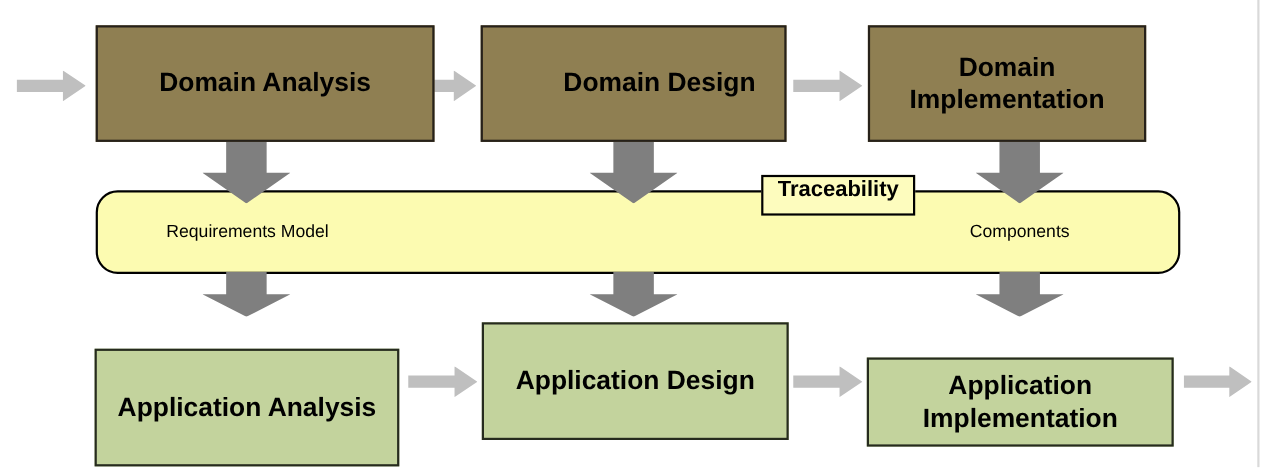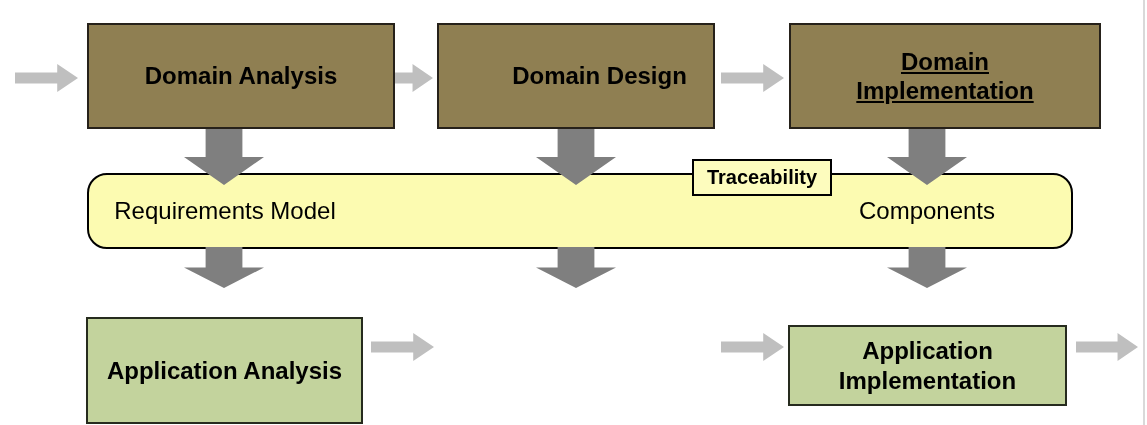--- a/index.html
+++ b/index.html
@@ -34,21 +34,21 @@
   .domain-box {
     background: var(--domain-box-fill);
     border: 2.5px solid var(--domain-box-border);
   }
   .app-box {
     background: var(--app-box-fill);
     border: 2.5px solid var(--app-box-border);
   }
   .box-1 { left: 87px;  top: 23px;  width: 308px; height: 106px; }
   .box-2 { left: 437px; top: 23px;  width: 278px; height: 106px; padding-left: 47px; }
-  .box-3 { left: 789px; top: 23px;  width: 312px; height: 106px; text-decoration: underline; }
+  .box-3 { left: 789px; top: 23px;  width: 253px; height: 106px; }
   .box-4 { left: 86px;  top: 293px; width: 277px; height: 107px; margin-top: 24px; }
   .box-5 { left: 438px; top: 293px; width: 279px; height: 107px; }
   .box-6 { left: 788px; top: 293px; width: 279px; height: 81px; margin-top: 32px; }
 
   
   .band {
     position: absolute;
     left: 87px; top: 173px; width: 986px; height: 76px;
     box-sizing: border-box;
     background: var(--band-fill);
@@ -57,36 +57,35 @@
     z-index: 1;
   }
   .band-item {
     position: absolute;
     top: 173px;
     height: 76px;
     width: 320px;
     display: flex;
     align-items: center;
     justify-content: center;
-    font-size: 24px;
+    font-size: 16px;
     color: var(--text);
     z-index: 2;
   }
   .band-item-1 { left: 65px;  }
   .band-item-2 { left: 416px; }
   .band-item-3 { left: 767px; text-align: right; }
 
   .trace-tag {
     position: absolute;
     left: 692px; top: 159px; width: 140px; height: 37px;
     box-sizing: border-box;
     background: var(--label-fill);
     border: 2.5px solid var(--label-border);
     display: flex;
-    align-items: center;
     justify-content: center;
     font-weight: bold;
     font-size: 20px;
     color: var(--text);
     z-index: 4;
   }
 
   
   .h-arrow {
     position: absolute;
@@ -163,18 +162,21 @@
     <span class="lbl">Domain Design</span>
   </div>
   <div class="pbox domain-box box-3">
     <span class="lbl">Domain
 Implementation</span>
   </div>
 
   <div class="pbox app-box box-4">
     <span class="lbl">Application Analysis</span>
   </div>
+  <div class="pbox app-box box-5">
+    <span class="lbl">Application Design</span>
+  </div>
   <div class="pbox app-box box-6">
     <span class="lbl">Application
 Implementation</span>
   </div>
 
 </div>
 
 </body></html>

